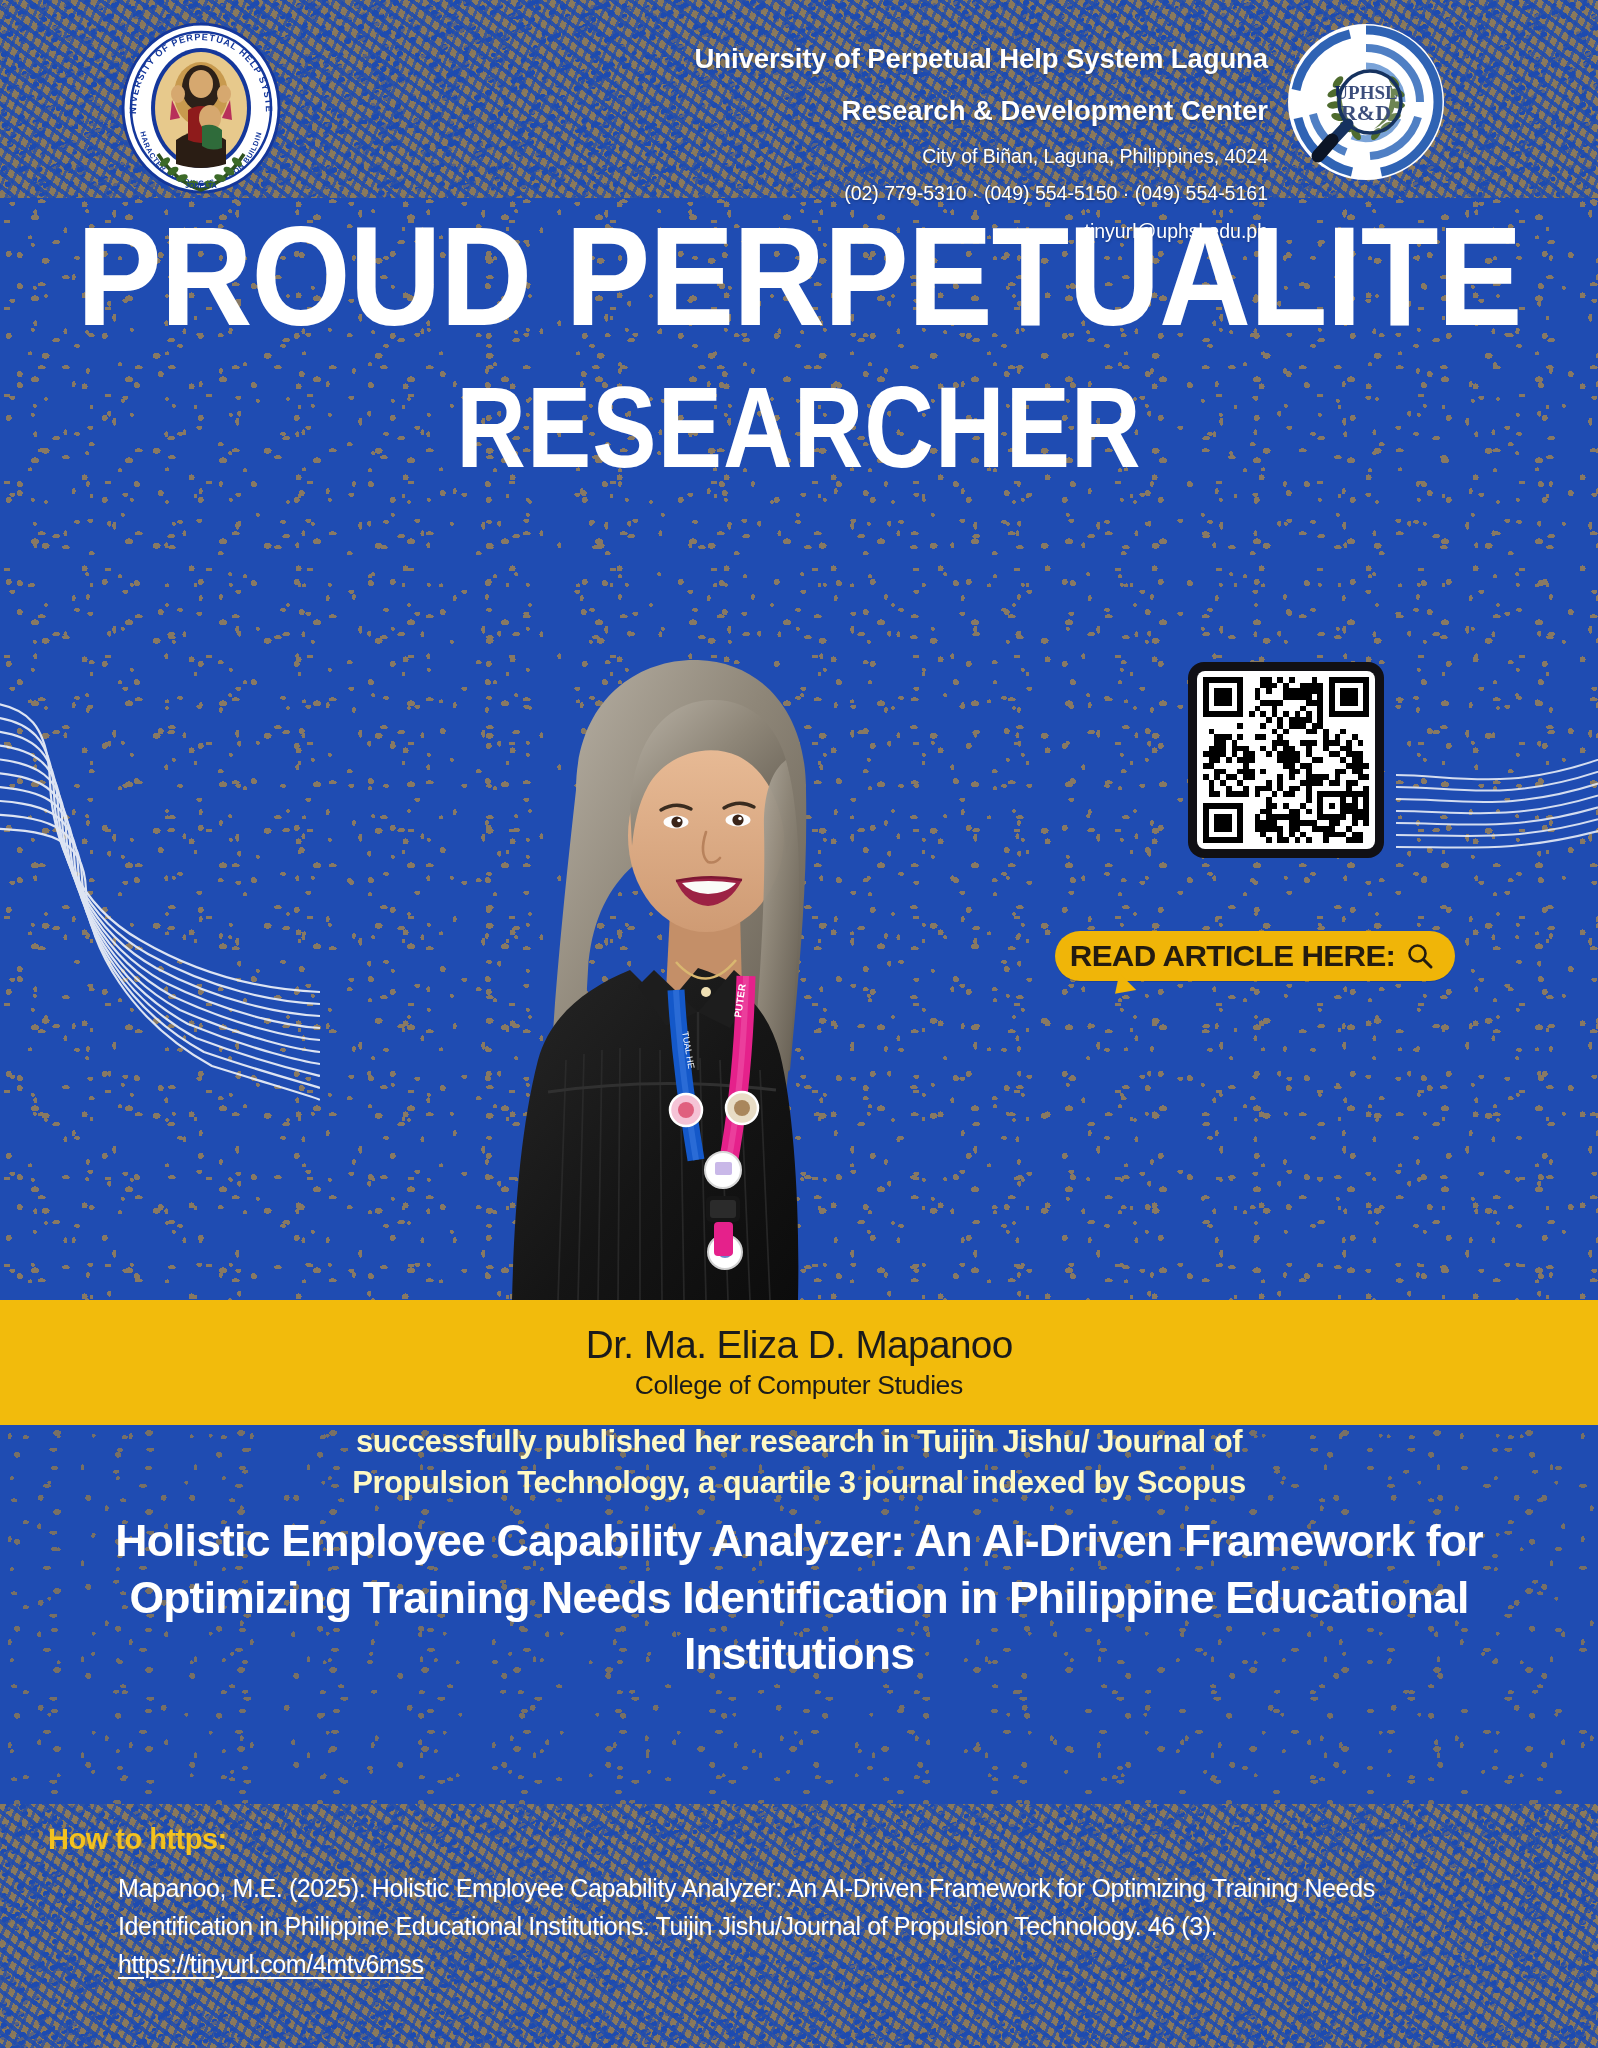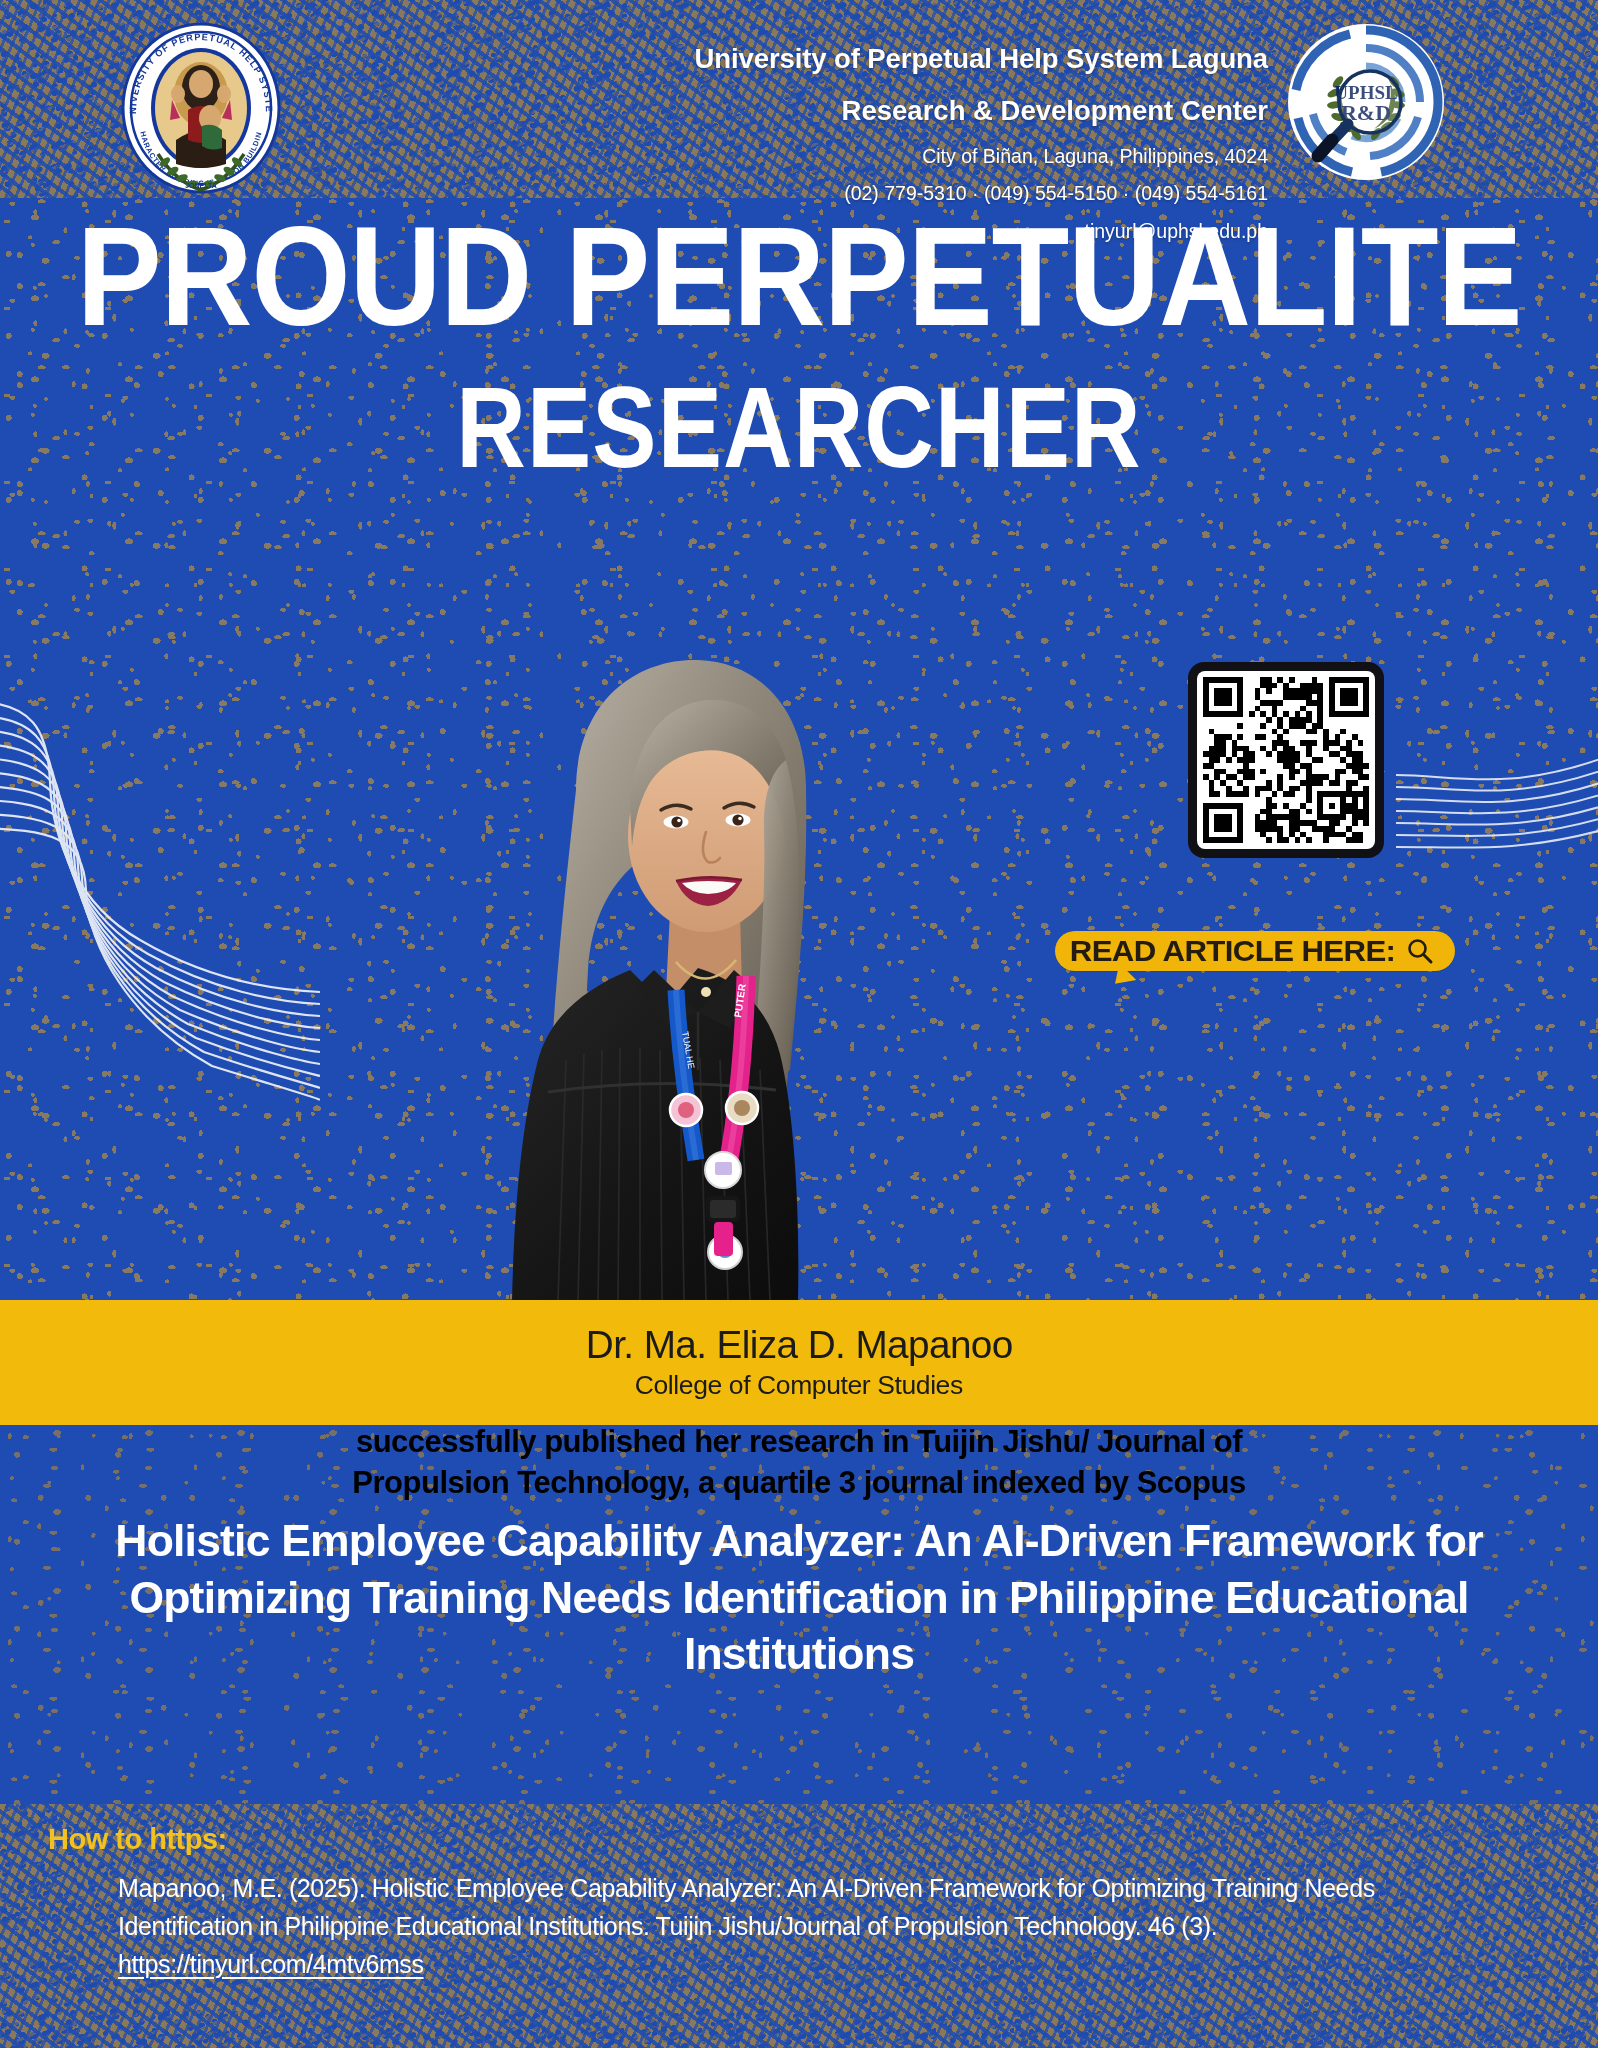--- a/index.html
+++ b/index.html
@@ -249,21 +249,21 @@
   .qr-inner { width: 100%; height: 100%; background: #fff; border-radius: 8px; padding: 6px; box-sizing: border-box; }
   .qr-grid { width: 100%; height: 100%; display: grid; }
   .qr-grid i { display: block; }
   .qr-grid i.on { background: #000; }
 
   .read-btn {
     position: absolute;
     left: 1055px;
     top: 931px;
     width: 400px;
-    height: 40px;
+    height: 50px;
     background: #f0b508;
     border-radius: 25px;
     display: flex;
     align-items: center;
     justify-content: center;
     gap: 16px;
     z-index: 9;
     box-shadow: 0 1px 0 rgba(0,0,0,.12);
   }
   .read-btn::after {
@@ -364,21 +364,21 @@
     opacity: .8;
     pointer-events: none;
   }
 
   .journal-note {
     position: absolute;
     left: 130px;
     right: 130px;
     top: 23px;
     text-align: center;
-    color: #000000;
+    color: #fef9c3;
     font-size: 31px;
     font-weight: 700;
     line-height: 1.32;
     letter-spacing: -0.5px;
     z-index: 4;
   }
 
   .article-title {
     position: absolute;
     left: 52px;

